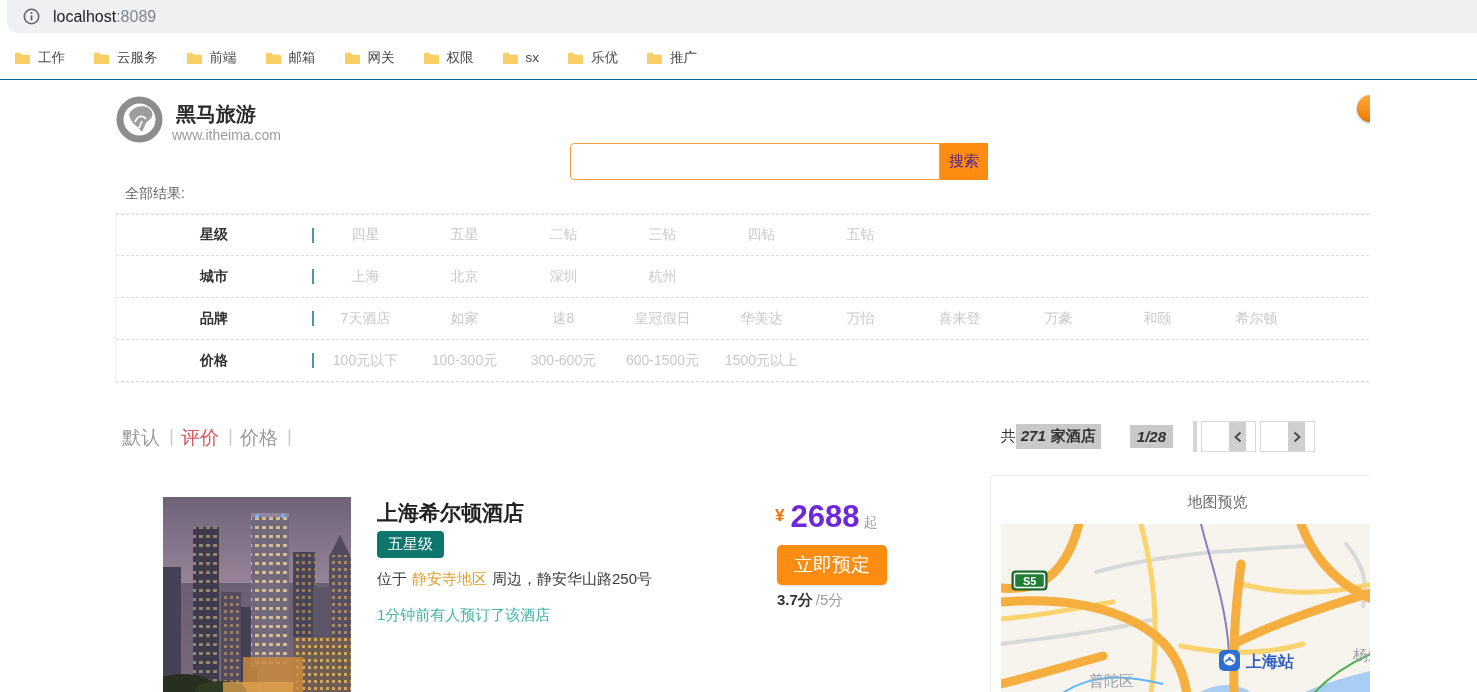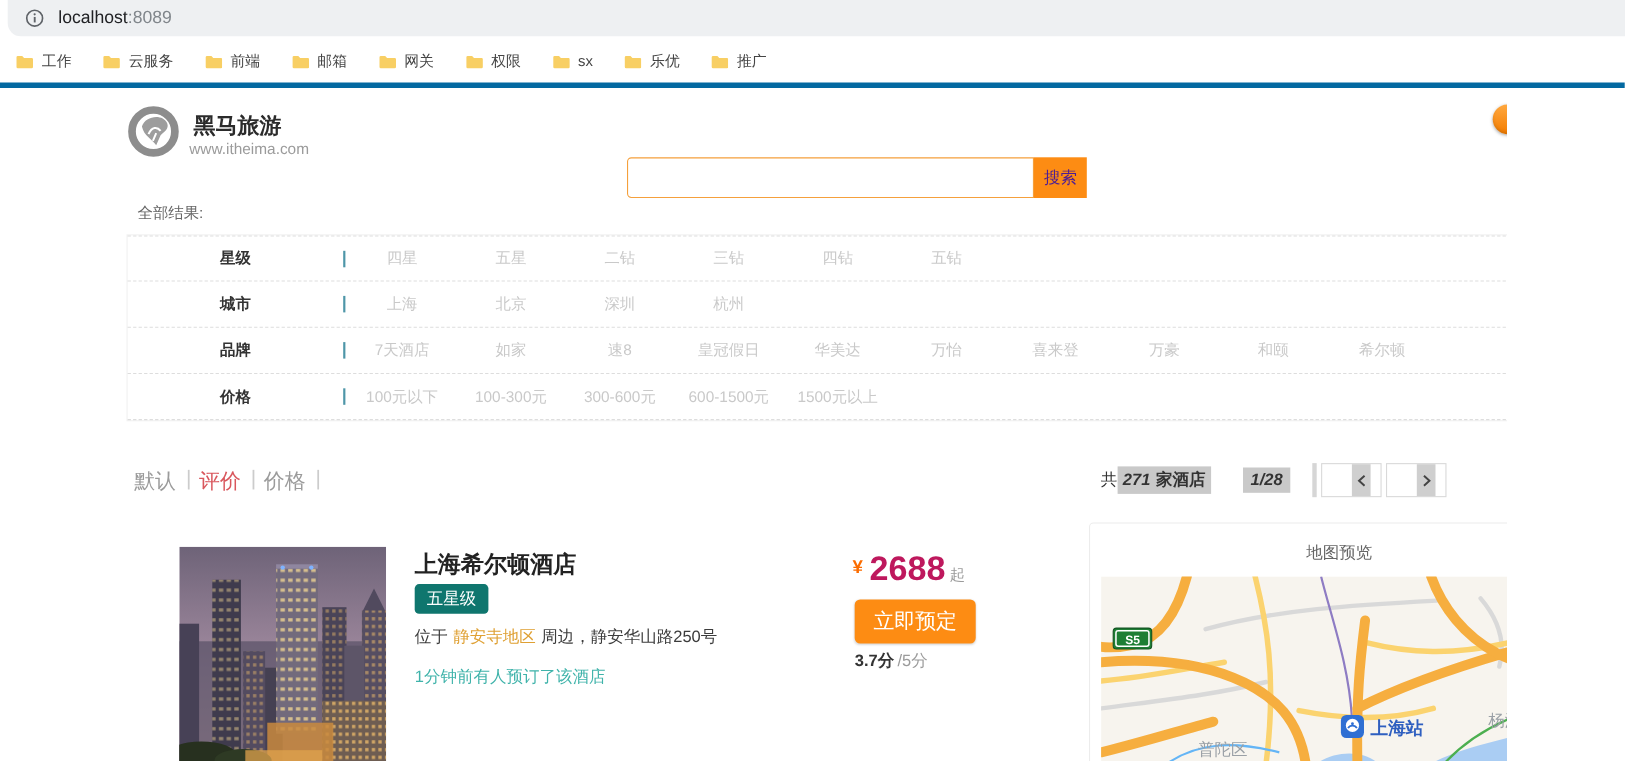--- a/index.html
+++ b/index.html
@@ -6,21 +6,21 @@
   html, body { width: 1477px; height: 692px; overflow: hidden; background: #fff;
     font-family: "Liberation Sans", "DejaVu Sans", sans-serif; }
 
   
   .addr-bar { position: absolute; left: 7px; right: -12px; top: 0; height: 33px;
     background: #eef0f2; border-radius: 0 0 12px 12px; display: flex; align-items: center; }
   .addr-icon { margin-left: 16px; width: 17px; height: 17px; flex: 0 0 auto; }
   .addr-text { margin-left: 13px; font-size: 16px; color: #202124; }
   .addr-port { color: #80868b; }
   .bookmarks { position: absolute; left: 0; right: 0; top: 36px; height: 44px;
-    background: #fff; border-bottom: 5px solid #0369a1; display: flex; align-items: center;
+    background: #fff; border-bottom: 1px solid #0369a1; display: flex; align-items: center;
     padding-left: 14px; gap: 28px; }
   .bm-item { display: flex; align-items: center; gap: 8px; font-size: 13.5px; color: #454545; cursor: pointer; }
   .bm-item svg { display: block; }
 
   
   .page { position: absolute; top: 81px; left: 0; width: 1370px; height: 611px;
     background: #fff; overflow: hidden; }
 
   .logo-circle { position: absolute; left: 115px; top: 14px; width: 49px; height: 49px; }
   .site-name { position: absolute; left: 176px; top: 20px; font-size: 20px; font-weight: bold; color: #2b2b2b; }
@@ -71,21 +71,21 @@
   .hotel-photo { position: absolute; left: 163px; top: 416px; width: 188px; height: 195px; cursor: pointer; }
   .hotel-name { position: absolute; left: 377px; top: 418px; font-size: 21px; font-weight: bold; color: #222; cursor: pointer; }
   .star-badge { position: absolute; left: 377px; top: 450px; background: #0f766e; color: #fff;
     font-size: 15px; padding: 4px 11px; border-radius: 4px; }
   .hotel-loc { position: absolute; left: 377px; top: 489px; font-size: 15px; color: #3c3c3c; }
   .loc-link { color: #dfa033; margin: 16px 5px; cursor: pointer; }
   .recent { position: absolute; left: 377px; top: 525px; font-size: 15px; color: #3fb3aa; }
 
   .price-line { position: absolute; left: 775px; top: 418px; }
   .cur { font-size: 17px; font-weight: bold; color: #fb6c00; vertical-align: 6px; }
-  .price-num { font-size: 31px; font-weight: bold; color: #be185d; margin: 0 4px 0 6px; }
+  .price-num { font-size: 31px; font-weight: bold; color: #6d28d9; margin: 0 4px 0 6px; }
   .price-suf { font-size: 14px; color: #9b9b9b; }
   .book-btn { position: absolute; left: 777px; top: 464px; width: 110px; height: 40px;
     background: #fd8c13; border: none; border-radius: 5px; color: #fff; font-size: 19px;
     font-family: inherit; cursor: pointer; box-shadow: 0 1px 2px rgba(0,0,0,.15); }
   .rating { position: absolute; left: 777px; top: 510px; font-size: 15px; }
   .rating .score { font-weight: bold; color: #333; }
   .rating .of { color: #9b9b9b; margin-left: 3px; }
 
   
   .map-panel { position: absolute; left: 990px; top: 394px; width: 455px; height: 240px;

